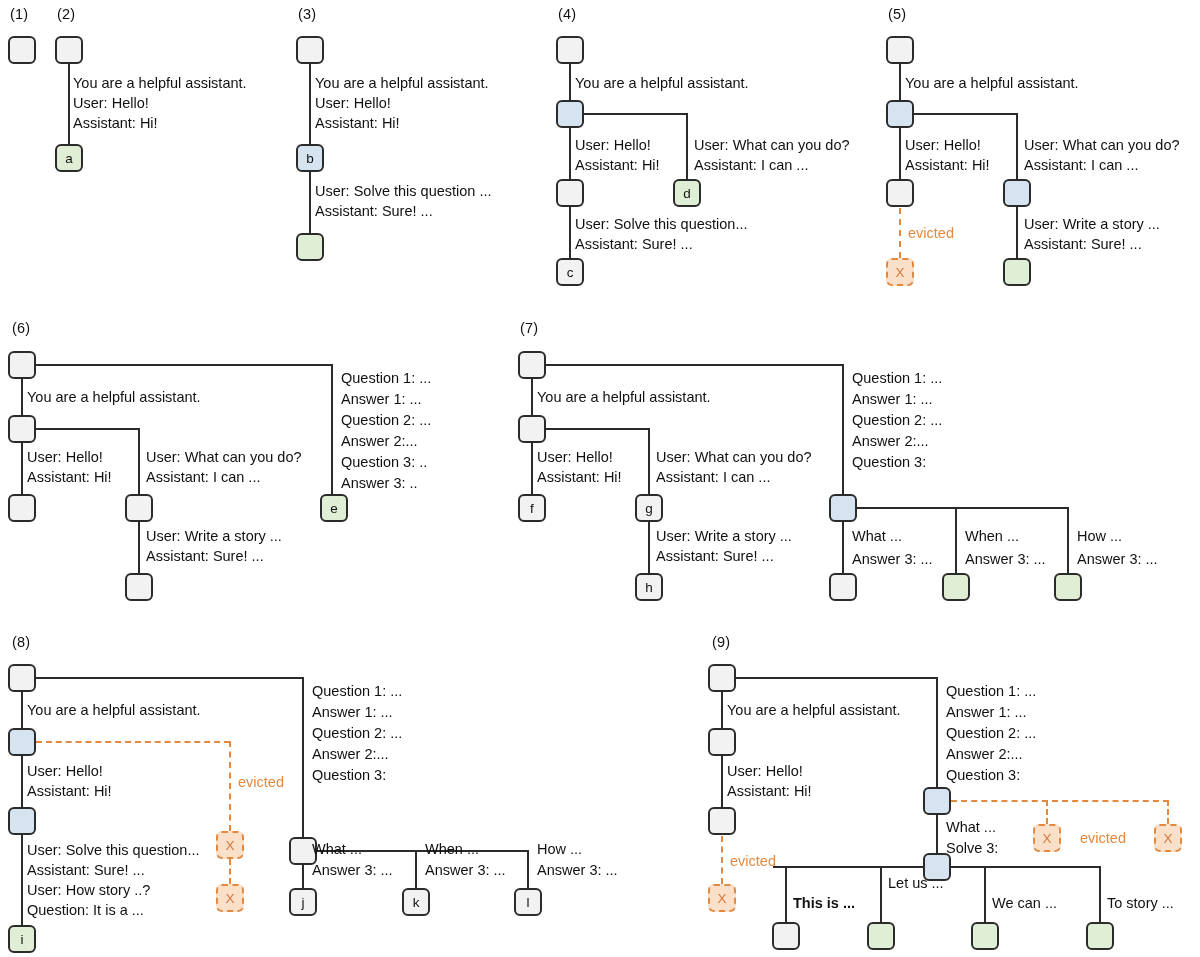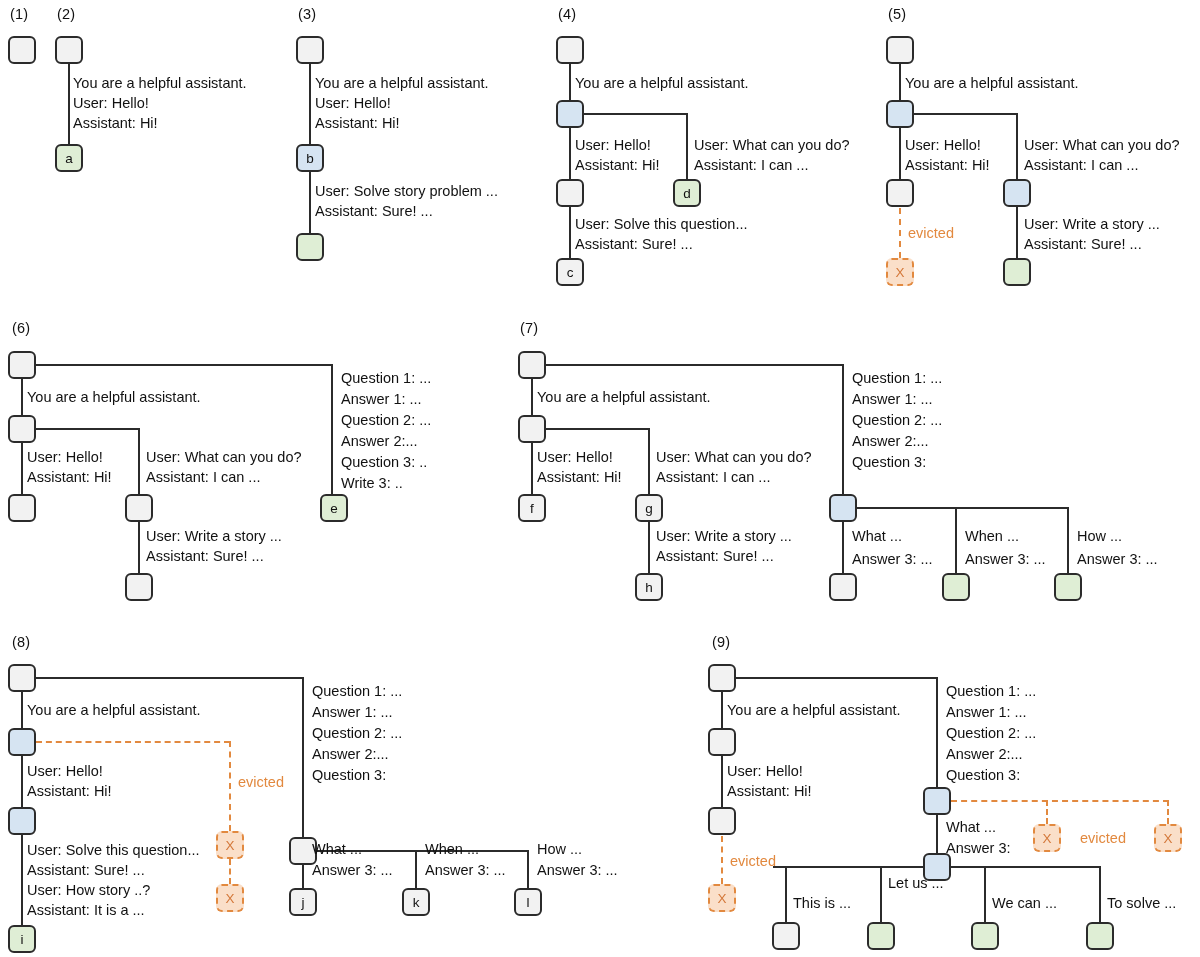--- a/index.html
+++ b/index.html
@@ -39,21 +39,21 @@
 
   <div class="plabel" style="left:298px;top:6px;">(3)</div>
   <div class="node grey" style="left:296px;top:36px;"></div>
   <div class="ln lnv" style="left:309px;top:64px;height:80px;"></div>
   <div class="node blue" style="left:296px;top:144px;">b</div>
   <div class="ln lnv" style="left:309px;top:172px;height:61px;"></div>
   <div class="node green" style="left:296px;top:233px;"></div>
   <div class="txt" style="left:315px;top:74px;">You are a helpful assistant.</div>
   <div class="txt" style="left:315px;top:94px;">User: Hello!</div>
   <div class="txt" style="left:315px;top:114px;">Assistant: Hi!</div>
-  <div class="txt" style="left:315px;top:182px;">User: Solve story problem ...</div>
+  <div class="txt" style="left:315px;top:182px;">User: Solve this question ...</div>
   <div class="txt" style="left:315px;top:202px;">Assistant: Sure! ...</div>
 
   <div class="plabel" style="left:558px;top:6px;">(4)</div>
   <div class="node grey" style="left:556px;top:36px;"></div>
   <div class="ln lnv" style="left:569px;top:64px;height:36px;"></div>
   <div class="node blue" style="left:556px;top:100px;"></div>
   <div class="ln lnh" style="left:584px;top:113px;width:104px;"></div>
   <div class="ln lnv" style="left:686px;top:113px;height:66px;"></div>
   <div class="node green" style="left:673px;top:179px;">d</div>
   <div class="ln lnv" style="left:569px;top:128px;height:51px;"></div>
@@ -109,21 +109,21 @@
   <div class="txt" style="left:27px;top:468px;">Assistant: Hi!</div>
   <div class="txt" style="left:146px;top:448px;">User: What can you do?</div>
   <div class="txt" style="left:146px;top:468px;">Assistant: I can ...</div>
   <div class="txt" style="left:146px;top:527px;">User: Write a story ...</div>
   <div class="txt" style="left:146px;top:547px;">Assistant: Sure! ...</div>
   <div class="txt" style="left:341px;top:369px;">Question 1: ...</div>
   <div class="txt" style="left:341px;top:390px;">Answer 1: ...</div>
   <div class="txt" style="left:341px;top:411px;">Question 2: ...</div>
   <div class="txt" style="left:341px;top:432px;">Answer 2:...</div>
   <div class="txt" style="left:341px;top:453px;">Question 3: ..</div>
-  <div class="txt" style="left:341px;top:474px;">Write 3: ..</div>
+  <div class="txt" style="left:341px;top:474px;">Answer 3: ..</div>
 
   <div class="plabel" style="left:520px;top:320px;">(7)</div>
   <div class="node grey" style="left:518px;top:351px;"></div>
   <div class="ln lnh" style="left:546px;top:364px;width:298px;"></div>
   <div class="ln lnv" style="left:842px;top:364px;height:130px;"></div>
   <div class="node blue" style="left:829px;top:494px;"></div>
   <div class="ln lnh" style="left:857px;top:507px;width:212px;"></div>
   <div class="ln lnv" style="left:955px;top:507px;height:66px;"></div>
   <div class="ln lnv" style="left:1067px;top:507px;height:66px;"></div>
   <div class="ln lnv" style="left:842px;top:522px;height:51px;"></div>
@@ -181,21 +181,21 @@
   <div class="ln lnv" style="left:21px;top:756px;height:51px;"></div>
   <div class="node blue" style="left:8px;top:807px;"></div>
   <div class="ln lnv" style="left:21px;top:835px;height:90px;"></div>
   <div class="node green" style="left:8px;top:925px;">i</div>
   <div class="txt" style="left:27px;top:701px;">You are a helpful assistant.</div>
   <div class="txt" style="left:27px;top:762px;">User: Hello!</div>
   <div class="txt" style="left:27px;top:782px;">Assistant: Hi!</div>
   <div class="txt" style="left:27px;top:841px;">User: Solve this question...</div>
   <div class="txt" style="left:27px;top:861px;">Assistant: Sure! ...</div>
   <div class="txt" style="left:27px;top:881px;">User: How story ..?</div>
-  <div class="txt" style="left:27px;top:901px;">Assistant: It is a ...</div>
+  <div class="txt" style="left:27px;top:901px;">Question: It is a ...</div>
   <div class="txt" style="left:312px;top:682px;">Question 1: ...</div>
   <div class="txt" style="left:312px;top:703px;">Answer 1: ...</div>
   <div class="txt" style="left:312px;top:724px;">Question 2: ...</div>
   <div class="txt" style="left:312px;top:745px;">Answer 2:...</div>
   <div class="txt" style="left:312px;top:766px;">Question 3:</div>
   <div class="txt" style="left:312px;top:840px;">What ...</div>
   <div class="txt" style="left:312px;top:861px;">Answer 3: ...</div>
   <div class="txt" style="left:425px;top:840px;">When ...</div>
   <div class="txt" style="left:425px;top:861px;">Answer 3: ...</div>
   <div class="txt" style="left:537px;top:840px;">How ...</div>
@@ -233,19 +233,19 @@
   <div class="evlabel" style="left:730px;top:853px;">evicted</div>
   <div class="txt" style="left:727px;top:701px;">You are a helpful assistant.</div>
   <div class="txt" style="left:727px;top:762px;">User: Hello!</div>
   <div class="txt" style="left:727px;top:782px;">Assistant: Hi!</div>
   <div class="txt" style="left:946px;top:682px;">Question 1: ...</div>
   <div class="txt" style="left:946px;top:703px;">Answer 1: ...</div>
   <div class="txt" style="left:946px;top:724px;">Question 2: ...</div>
   <div class="txt" style="left:946px;top:745px;">Answer 2:...</div>
   <div class="txt" style="left:946px;top:766px;">Question 3:</div>
   <div class="txt" style="left:946px;top:818px;">What ...</div>
-  <div class="txt" style="left:946px;top:839px;">Answer 3:</div>
-  <div class="txt" style="left:793px;top:894px;">This is ...</div>
+  <div class="txt" style="left:946px;top:839px;">Solve 3:</div>
+  <div class="txt" style="left:793px;top:894px;font-weight:bold;">This is ...</div>
   <div class="txt" style="left:888px;top:874px;">Let us ...</div>
   <div class="txt" style="left:992px;top:894px;">We can ...</div>
-  <div class="txt" style="left:1107px;top:894px;">To solve ...</div>
+  <div class="txt" style="left:1107px;top:894px;">To story ...</div>
 
 </div>
 
 </body></html>

